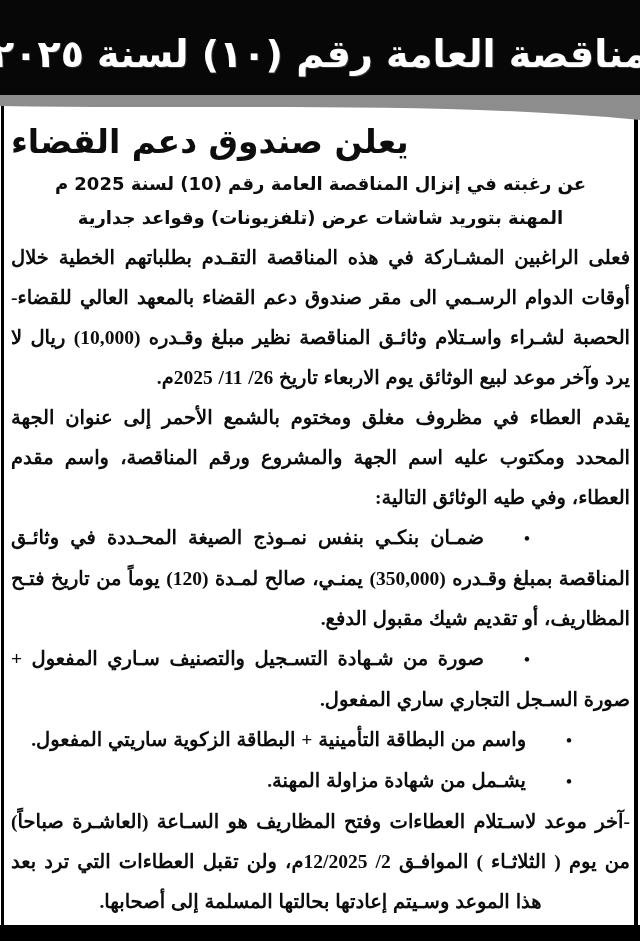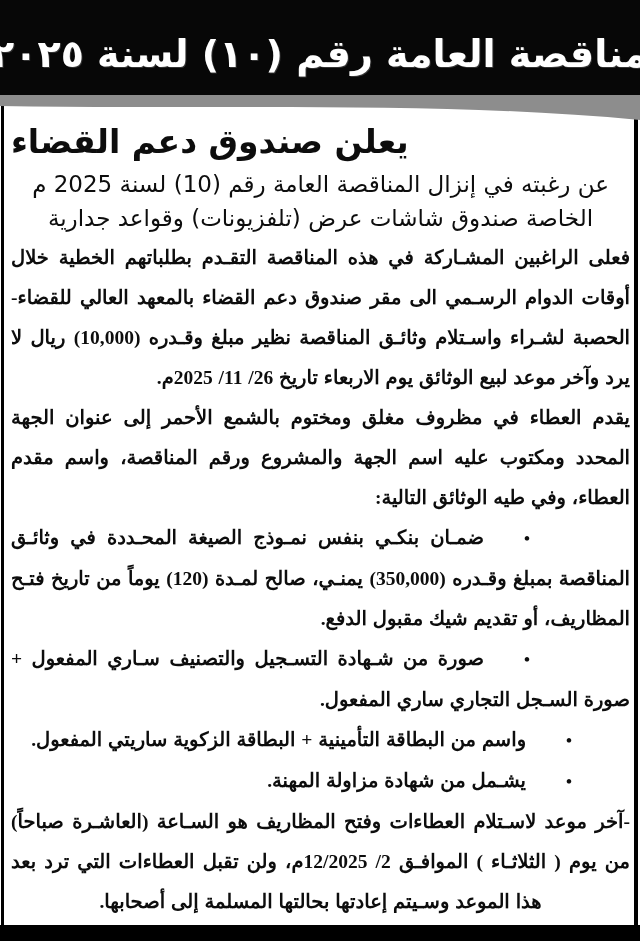--- a/index.html
+++ b/index.html
@@ -17,21 +17,21 @@
   .header-title{
     color:#ffffff;font-size:38px;font-weight:bold;padding-top:12px;
     text-shadow:1px 1px 0 #333;white-space:nowrap;
   }
   .swoosh{position:absolute;top:94px;left:0;width:640px;height:30px;display:block;z-index:1;}
   .content{position:absolute;top:120px;right:10px;left:11px;z-index:1;}
   .heading{
     text-align:left;font-size:33px;font-weight:bold;margin:2px 0 8px 0;line-height:40px;
   }
   .sub{
-    text-align:center;font-size:23px;font-weight:normal;margin:0 0 6px 0;line-height:28px;
+    text-align:center;font-size:18px;font-weight:bold;margin:0 0 6px 0;line-height:28px;
   }
   .para,.bullet-item,.note-item{
     font-size:19.5px;font-weight:bold;line-height:40px;margin:0;
     text-align:justify;text-align-last:right;word-spacing:1px;font-family:Liberation Serif, serif;
   }
   .bullet-item:nth-of-type(1),.bullet-item:nth-of-type(2){text-indent:100px;}
   .bullet-item:nth-of-type(n+3){text-indent:58px;}
   .bullet-dot{font-size:17px;}
   .bullet-gap{display:inline-block;width:40px;}
   .note-item:nth-of-type(odd){text-align-last:center;}
@@ -53,21 +53,21 @@
   <svg class="swoosh" viewBox="0 0 640 30" preserveAspectRatio="none">
     <path d="M0,0 L640,0 L640,26 C430,6 190,16 0,12 Z" fill="#8d8d8d"></path>
   </svg>
 
   <div class="content">
 
     <h1 class="heading">يعلن صندوق دعم القضاء</h1>
 
     <p class="sub">عن رغبته في إنزال المناقصة العامة رقم (10) لسنة 2025 م</p>
 
-    <p class="sub">الخاصة صندوق شاشات عرض (تلفزيونات) وقواعد جدارية</p>
+    <p class="sub">المهنة بتوريد شاشات عرض (تلفزيونات) وقواعد جدارية</p>
 
 
     <p class="para">فعلى الراغبين المشـاركة في هذه المناقصة التقـدم بطلباتهم الخطية خلال أوقات الدوام الرسـمي الى مقر صندوق دعم القضاء بالمعهد العالي للقضاء-الحصبة لشـراء واسـتلام وثائـق المناقصة نظير مبلغ وقـدره (10,000) ريال  لا يرد وآخر موعد لبيع الوثائق يوم الاربعاء تاريخ  26/ 11/ 2025م.</p>
 
     <p class="para">يقدم العطاء في مظروف مغلق ومختوم بالشمع الأحمر إلى عنوان الجهة المحدد ومكتوب عليه اسم الجهة والمشروع ورقم المناقصة، واسم مقدم العطاء، وفي طيه الوثائق التالية:</p>
 
     <div class="bullets">
 
         <p class="bullet-item"><span class="bullet-dot">•</span><span class="bullet-gap"></span><span>ضمـان بنكـي بنفس نمـوذج الصيغة المحـددة في وثائـق المناقصة بمبلغ وقـدره (350,000) يمنـي، صالح لمـدة (120) يوماً من تاريخ فتـح المظاريف، أو تقديم شيك مقبول الدفع.</span></p>
 

